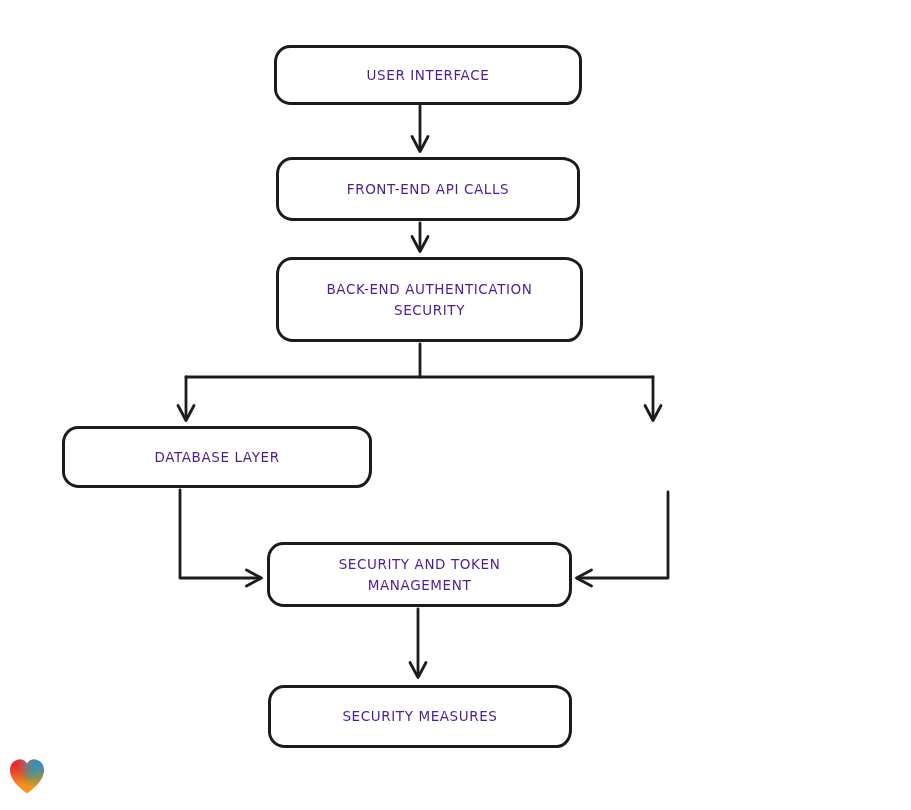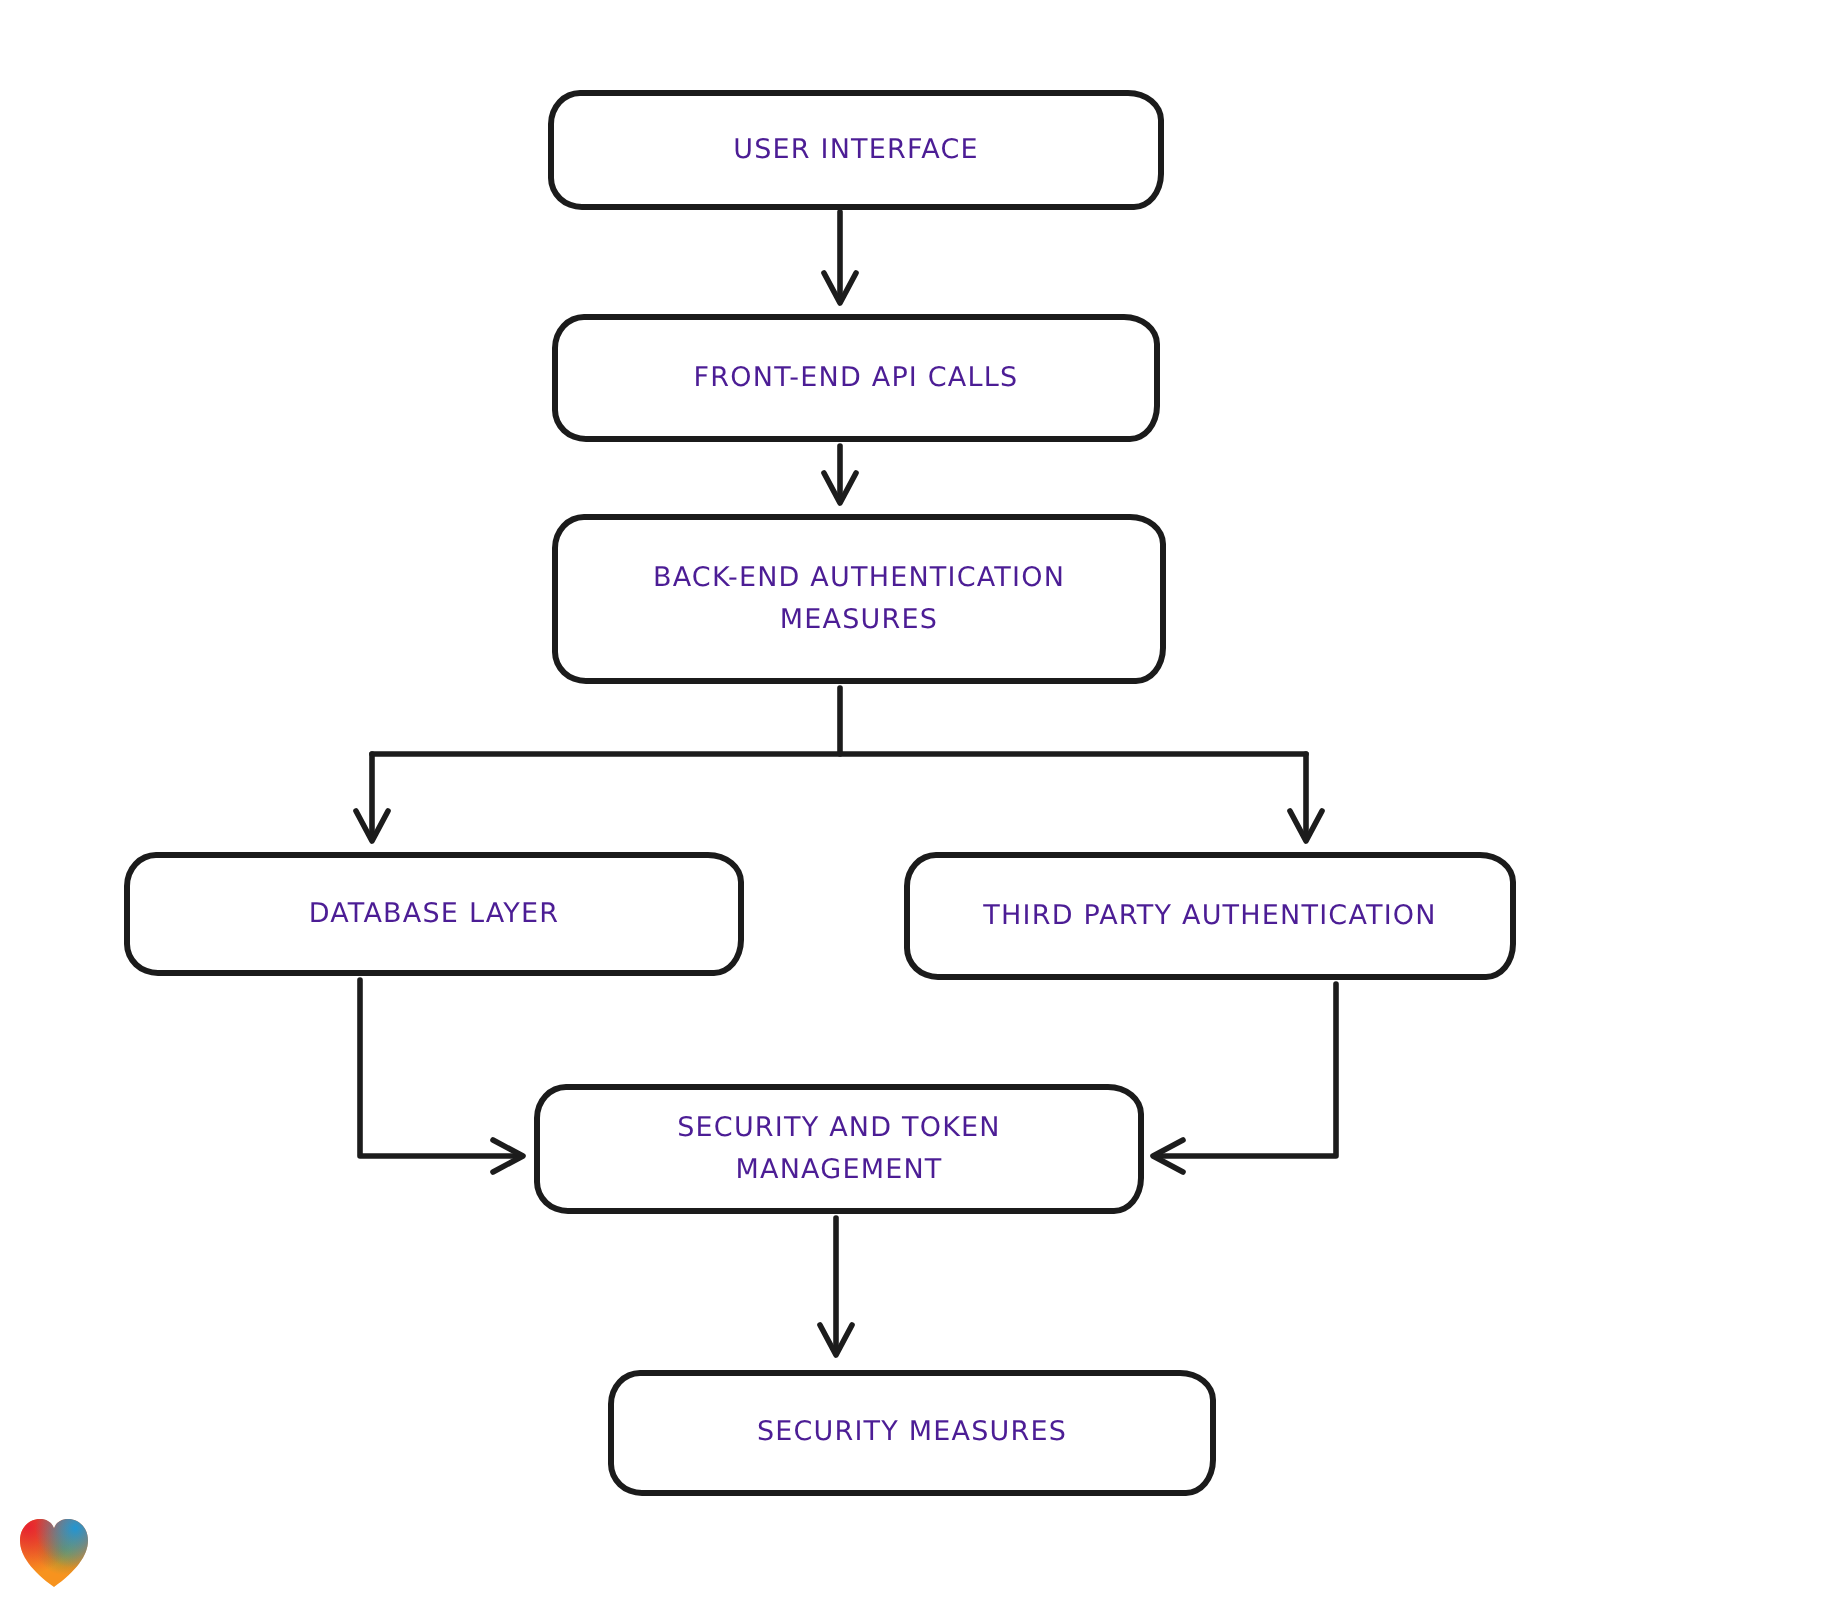--- a/index.html
+++ b/index.html
@@ -112,34 +112,31 @@
 
   <div class="node" style="left:274px; top:45px; width:308px; height:60px;">
     <span class="node-label">USER INTERFACE</span>
   </div>
 
   <div class="node" style="left:276px; top:157px; width:304px; height:64px;">
     <span class="node-label">FRONT-END API CALLS</span>
   </div>
 
   <div class="node two-line backend" style="left:276px; top:257px; width:307px; height:85px;">
-    <span class="node-label">BACK-END AUTHENTICATION MEASURES</span>
+    <span class="node-label">BACK-END AUTHENTICATION SECURITY</span>
   </div>
 
   <div class="node" style="left:62px; top:426px; width:310px; height:62px;text-align:center;">
     <span class="node-label">DATABASE LAYER</span>
   </div>
 
-  <div class="node" style="left:452px; top:426px; width:306px; height:64px;">
-    <span class="node-label">THIRD PARTY AUTHENTICATION</span>
-  </div>
 
   <div class="node two-line session" style="left:267px; top:542px; width:305px; height:65px;">
     <span class="node-label">SECURITY AND TOKEN MANAGEMENT</span>
   </div>
 
-  <div class="node" style="left:268px; top:685px; width:304px; height:63px;margin-left:36px;">
+  <div class="node" style="left:268px; top:685px; width:304px; height:63px;">
     <span class="node-label">SECURITY MEASURES</span>
   </div>
 
   <div class="heart-logo"></div>
 
 </div>
 
 </body></html>

